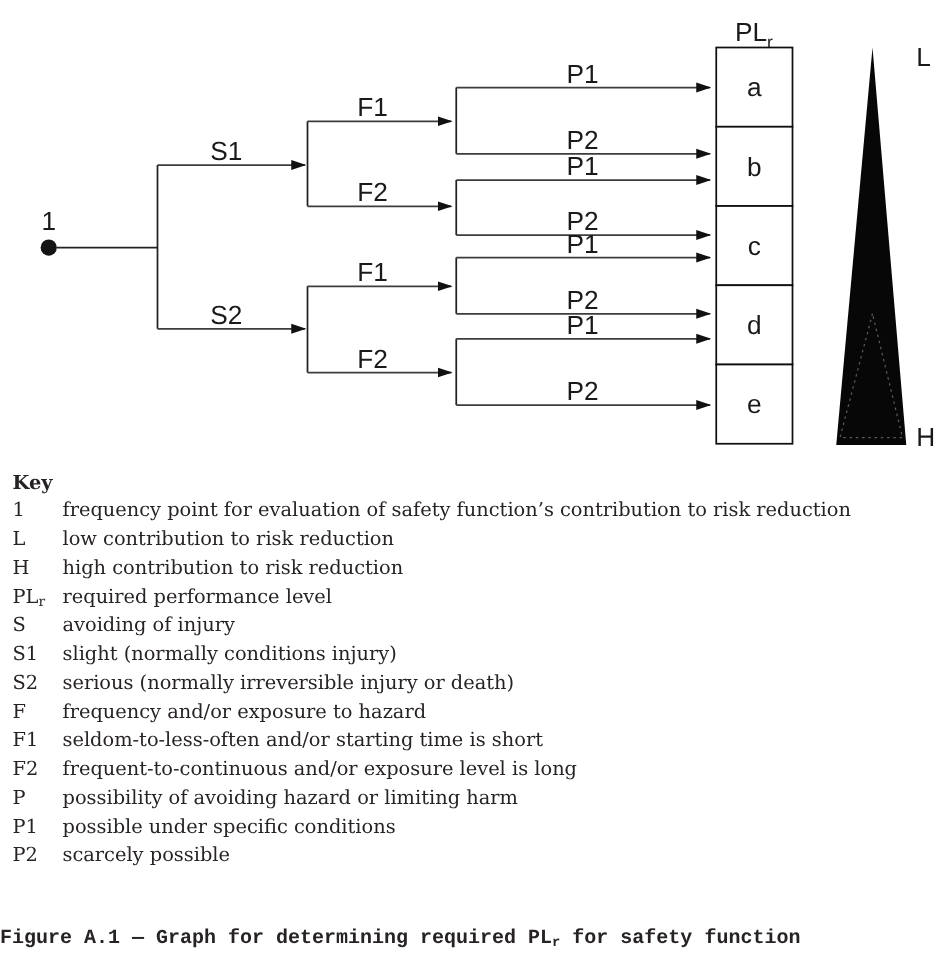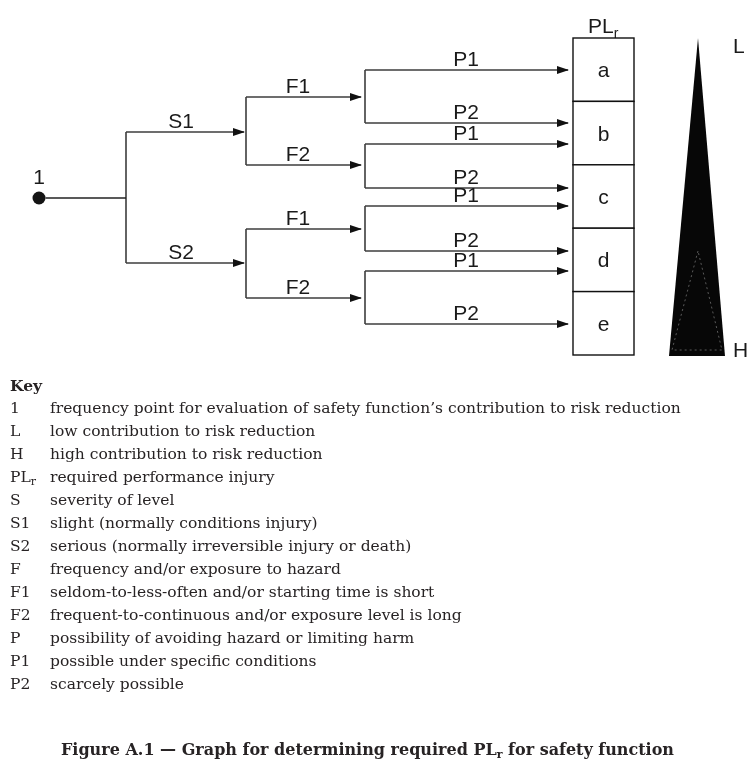--- a/index.html
+++ b/index.html
@@ -29,21 +29,21 @@
     font-size:15.5px; line-height:23px;
   }
   .key-heading { font-weight:bold; height:23px; }
   .key-row { display:flex; height:23px; }
   .key-row .term { width:40px; flex:none; }
   .key-row .def  { flex:1; }
   .sub { font-size:11px; position:relative; top:3px; }
 
   .caption {
     position:absolute; top:740px; left:0; width:674px;
-    text-align:right; font-weight:bold; font-size:16px; line-height:20px;
+    text-align:left; font-weight:bold; font-size:16px; line-height:20px;font-family:Liberation Mono, monospace;
   }
 </style>
 </head>
 <body>
 
 <div class="page">
 
   <svg class="diagram-svg" width="753" height="372" viewBox="0 0 753 372">
     <defs>
       <marker id="ah" markerUnits="userSpaceOnUse" markerWidth="14" markerHeight="10" refX="11" refY="5" orient="auto">
@@ -124,27 +124,27 @@
     <div class="key-row">
       <span class="term">L</span>
       <span class="def">low contribution to risk reduction</span>
     </div>
     <div class="key-row">
       <span class="term">H</span>
       <span class="def">high contribution to risk reduction</span>
     </div>
     <div class="key-row">
       <span class="term"><span>PL</span><span class="sub">r</span></span>
-      <span class="def">required performance injury</span>
+      <span class="def">required performance level</span>
     </div>
 
 
     <div class="key-row">
       <span class="term">S</span>
-      <span class="def">severity of level</span>
+      <span class="def">avoiding of injury</span>
     </div>
     <div class="key-row">
       <span class="term">S1</span>
       <span class="def">slight (normally conditions injury)</span>
     </div>
     <div class="key-row">
       <span class="term">S2</span>
       <span class="def">serious (normally irreversible injury or death)</span>
     </div>
     <div class="key-row">

